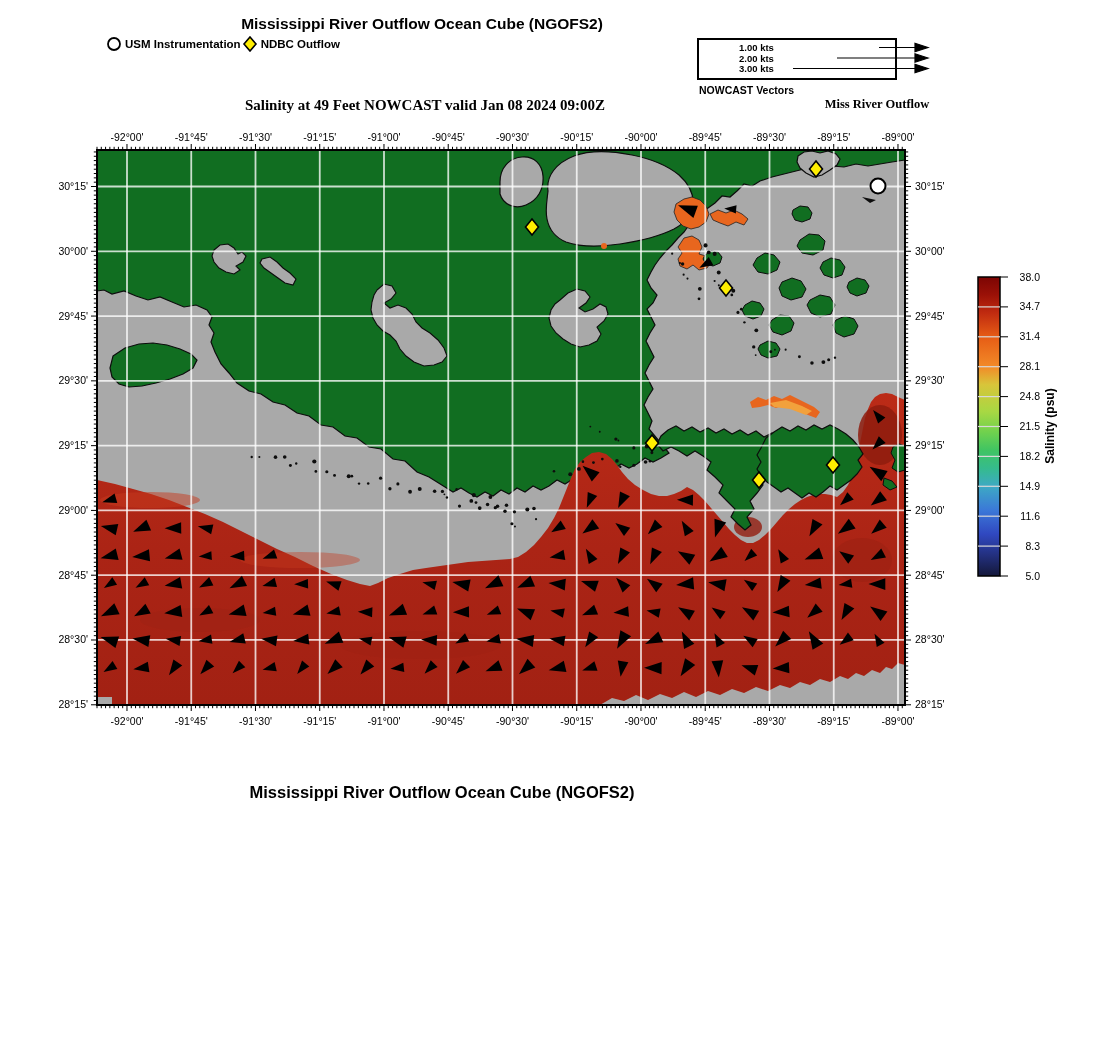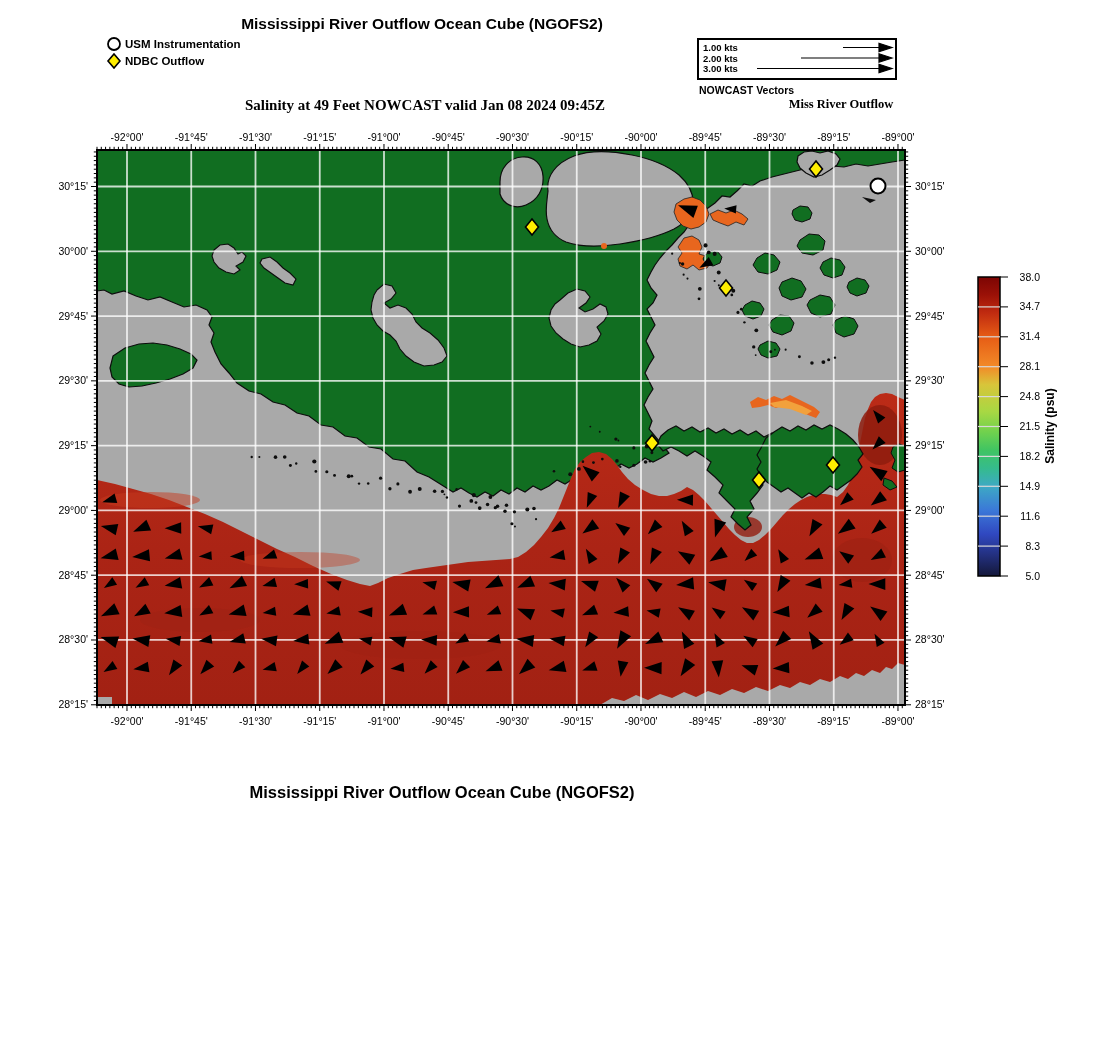--- a/index.html
+++ b/index.html
@@ -4,27 +4,27 @@
 <style>
   html,body{margin:0;padding:0;background:#ffffff;}
   body{width:1100px;height:1050px;position:relative;overflow:hidden;
        font-family:"Liberation Sans", sans-serif;color:#000;}
   .abs{position:absolute;}
   .ctr{transform:translateX(-50%);white-space:nowrap;}
   .title-top{top:15px;left:422px;font-weight:bold;font-size:15.5px;}
   .title-bottom{top:783px;left:442px;font-weight:bold;font-size:16.5px;}
   .subtitle{top:97px;left:425px;font-family:"Liberation Serif", serif;
             font-weight:bold;font-size:15px;}
-  .region-label{top:97px;left:841px;font-family:"Liberation Serif", serif;
+  .region-label{top:97px;left:877px;font-family:"Liberation Serif", serif;
             font-weight:bold;font-size:12.5px;}
-  .legend{top:36px;left:106px;display:flex;flex-direction:column;gap:1px;}
+  .legend{top:36px;left:106px;display:flex;flex-direction:row;gap:1px;}
   .legend-row{display:flex;align-items:center;gap:3px;height:16px;}
   .legend-row span.lbl{font-weight:bold;font-size:11.5px;}
   .veckey{top:38px;left:697px;width:200px;height:42px;border:2.5px solid #000;
-          background:#fff;box-sizing:border-box;}
+          background:#fff;box-sizing:border-box;padding-left:36px;}
   .veckey-caption{top:84px;left:699px;font-weight:bold;font-size:10.5px;}
   svg text{font-family:"Liberation Sans", sans-serif;}
 </style>
 </head>
 <body>
 
 <div class="abs ctr title-top">Mississippi River Outflow Ocean Cube (NGOFS2)</div>
 
 <div class="abs legend">
   <div class="legend-row">
@@ -51,21 +51,21 @@
       <line x1="102" y1="18" x2="182" y2="18"></line>
       <line x1="58" y1="28.5" x2="182" y2="28.5"></line>
       <path d="M193,7.5 L180,3.3 L180,11.7 Z" fill="#000"></path>
       <path d="M193,18  L180,13.8 L180,22.2 Z" fill="#000"></path>
       <path d="M193,28.5 L180,24.3 L180,32.7 Z" fill="#000"></path>
     </g>
   </svg>
 </div>
 <div class="abs veckey-caption">NOWCAST Vectors</div>
 <div class="abs ctr region-label">Miss River Outflow</div>
-<div class="abs ctr subtitle">Salinity at 49 Feet NOWCAST valid Jan 08 2024 09:45Z</div>
+<div class="abs ctr subtitle">Salinity at 49 Feet NOWCAST valid Jan 08 2024 09:00Z</div>
 
 <svg id="figure-svg" class="abs" style="left:0;top:0" width="1100" height="1050">
   <defs>
     <clipPath id="plotclip">
         <rect x="97" y="150" width="808" height="555"></rect>
       </clipPath>
     <linearGradient id="jet" x1="0" y1="0" x2="0" y2="1">
       <stop offset="0" stop-color="#7c0503"></stop>
       <stop offset="0.06" stop-color="#9b1107"></stop>
       <stop offset="0.12" stop-color="#c02b10"></stop>

